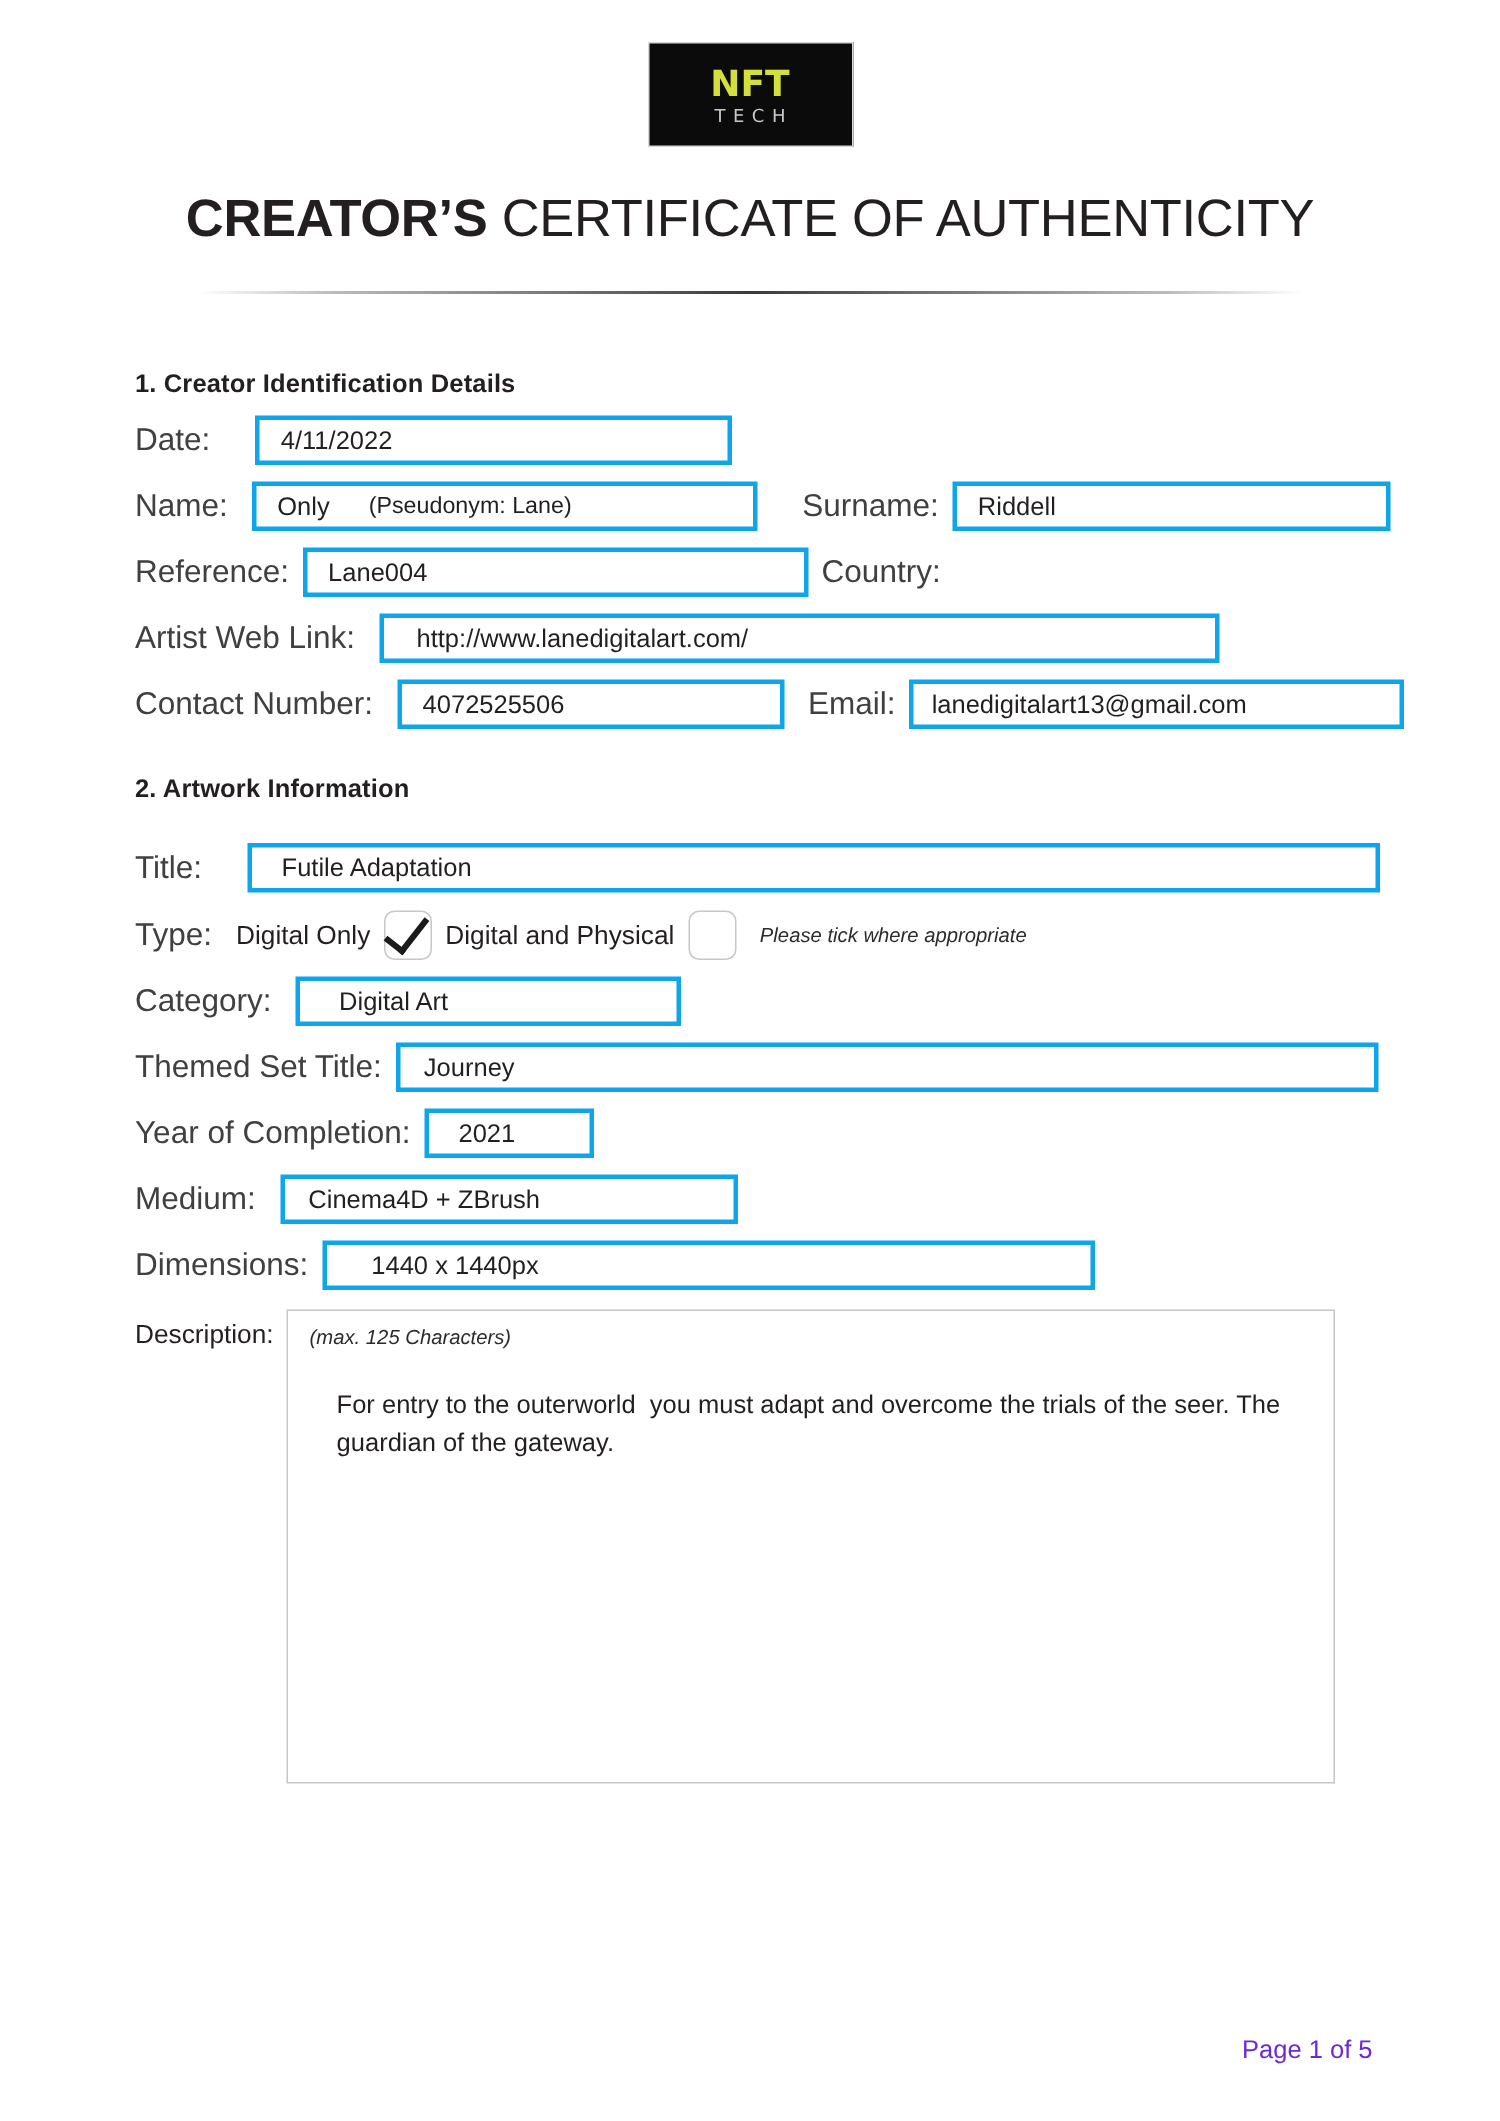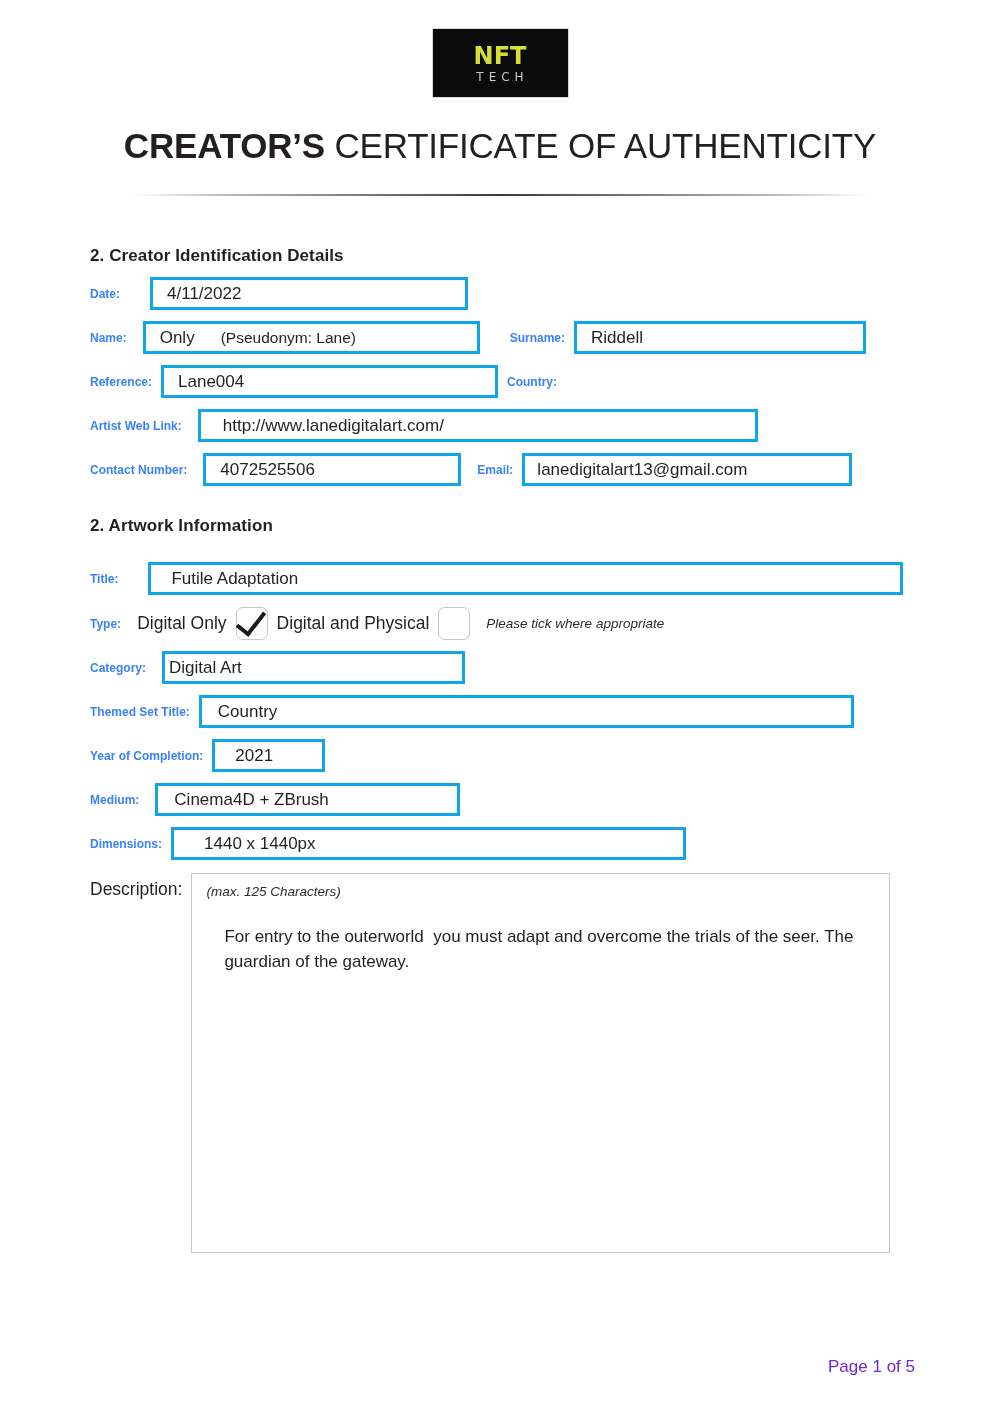--- a/index.html
+++ b/index.html
@@ -80,24 +80,24 @@
   #sec1-head { margin-top: 50px; }
   #sec2-head { margin-top: 30px; }
 
   .row {
     display: flex;
     align-items: center;
     margin-left: 90px;
     margin-top: 11px;
   }
   .label {
-    font-size: 12px;
-    color: #3b82f6;
+    font-size: 21px;
+    color: #404040;
     white-space: nowrap;
-    font-weight: bold;
+    font-weight: normal;
   }
   .gap-sm { width: 9px; flex: none; }
   .gap-md { width: 16px; flex: none; }
   .gap-lg { width: 30px; flex: none; }
 
   .box {
     border: 3px solid #0ea5e9;
     background: #ffffff;
     height: 33px;
     display: flex;
@@ -112,21 +112,21 @@
   
   .w-date    { width: 318px; }
   .w-name    { width: 337px; }
   .w-surname { width: 292px; }
   .w-ref     { width: 337px; }
   .w-country { width: 290px; padding-left: 48px; }
   .w-web     { width: 560px; padding-left: 22px; }
   .w-phone   { width: 258px; padding-left: 14px; }
   .w-email   { width: 330px; padding-left: 12px; }
   .w-title   { width: 755px; padding-left: 20px; }
-  .w-cat     { width: 303px; padding-left: 4px; }
+  .w-cat     { width: 257px; padding-left: 26px; }
   .w-themed  { width: 655px; padding-left: 16px; }
   .w-year    { width: 113px; padding-left: 20px; }
   .w-medium  { width: 305px; padding-left: 16px; }
   .w-dims    { width: 515px; padding-left: 30px; }
 
   .pseudonym {
     font-size: 15.5px;
     margin-left: 26px;
     color: #231f20;
   }
@@ -164,21 +164,21 @@
   
   .desc-row {
     display: flex;
     margin-left: 90px;
     margin-top: 13px;
     align-items: flex-start;
   }
   .desc-label { font-size: 17.5px; padding-top: 6px; white-space: nowrap; }
   .desc-box {
     width: 699px;
-    height: 380px;
+    height: 316px;
     border: 1px solid #c7c7c7;
     background: #fff;
     padding: 10px 14px 0 14px;
   }
   .desc-hint {
     font-size: 13.5px;
     font-style: italic;
     color: #2b2b2b;
   }
   .desc-text {
@@ -211,21 +211,21 @@
 </div>
 
 <div class="doc-title">
   <span class="bold">CREATOR’S</span><span class="light"> CERTIFICATE OF AUTHENTICITY</span>
 </div>
 
 <div class="divider"></div>
 
 <div class="page">
 
-  <div class="section-head" id="sec1-head">2. Creator Identification Details</div>
+  <div class="section-head" id="sec1-head">1. Creator Identification Details</div>
 
   <div class="row">
     <span class="label">Date:</span>
     <span class="gap-lg"></span>
     <div class="box w-date">4/11/2022</div>
   </div>
 
   <div class="row">
     <span class="label">Name:</span>
     <span class="gap-md"></span>
@@ -288,21 +288,21 @@
 
   <div class="row">
     <span class="label">Category:</span>
     <span class="gap-md"></span>
     <div class="box w-cat">Digital Art</div>
   </div>
 
   <div class="row">
     <span class="label">Themed Set Title:</span>
     <span class="gap-sm"></span>
-    <div class="box w-themed">Country</div>
+    <div class="box w-themed">Journey</div>
   </div>
 
   <div class="row">
     <span class="label">Year of Completion:</span>
     <span class="gap-sm"></span>
     <div class="box w-year">2021</div>
   </div>
 
   <div class="row">
     <span class="label">Medium:</span>

